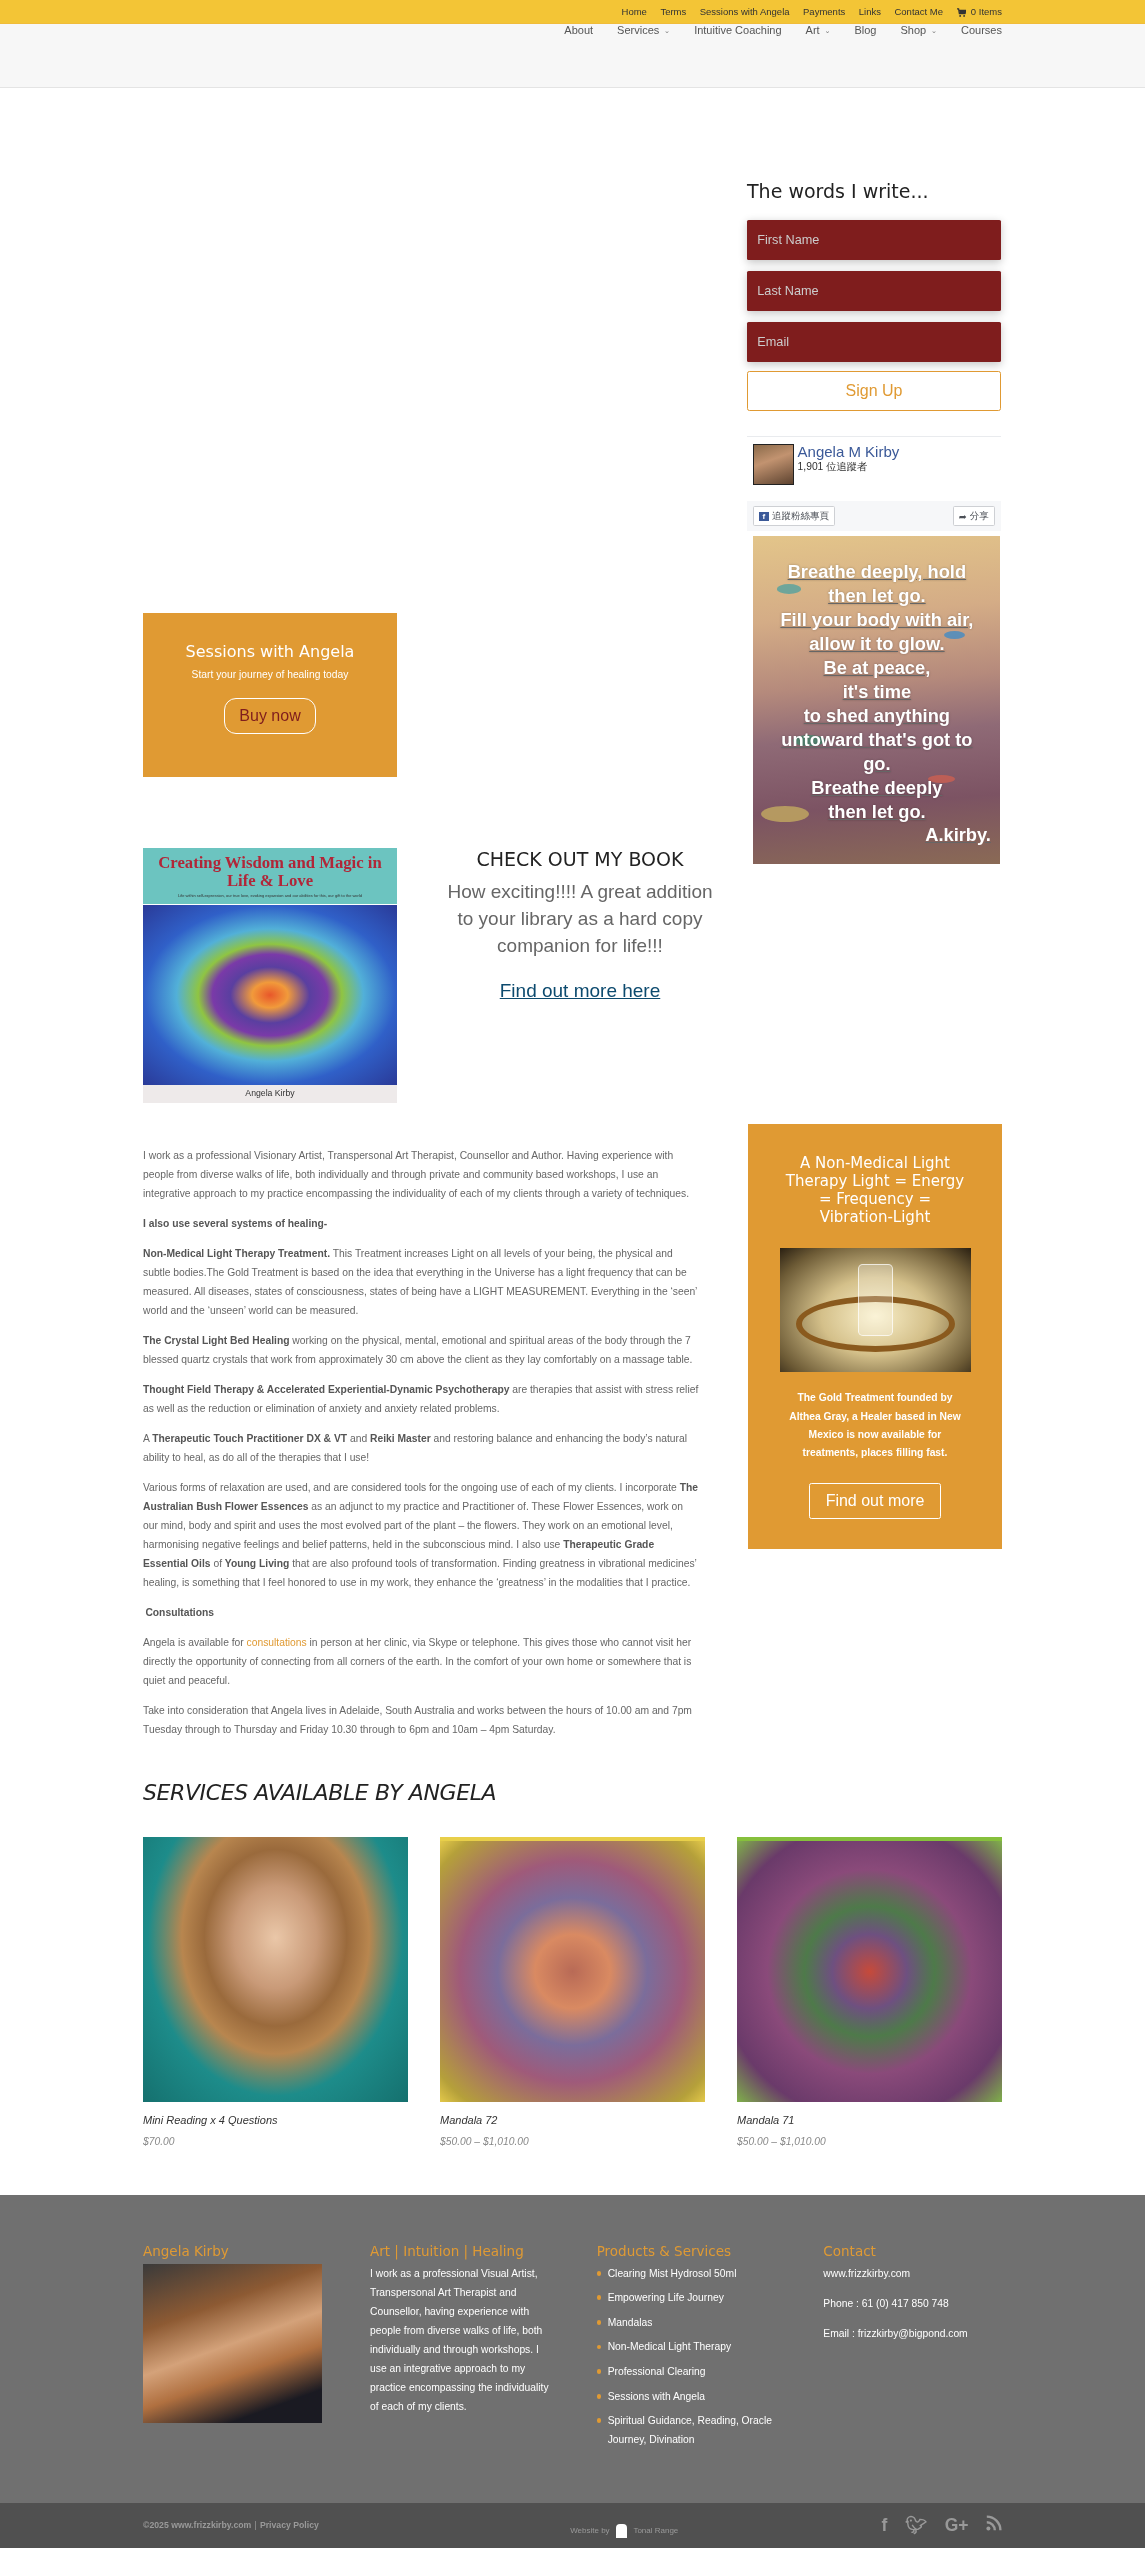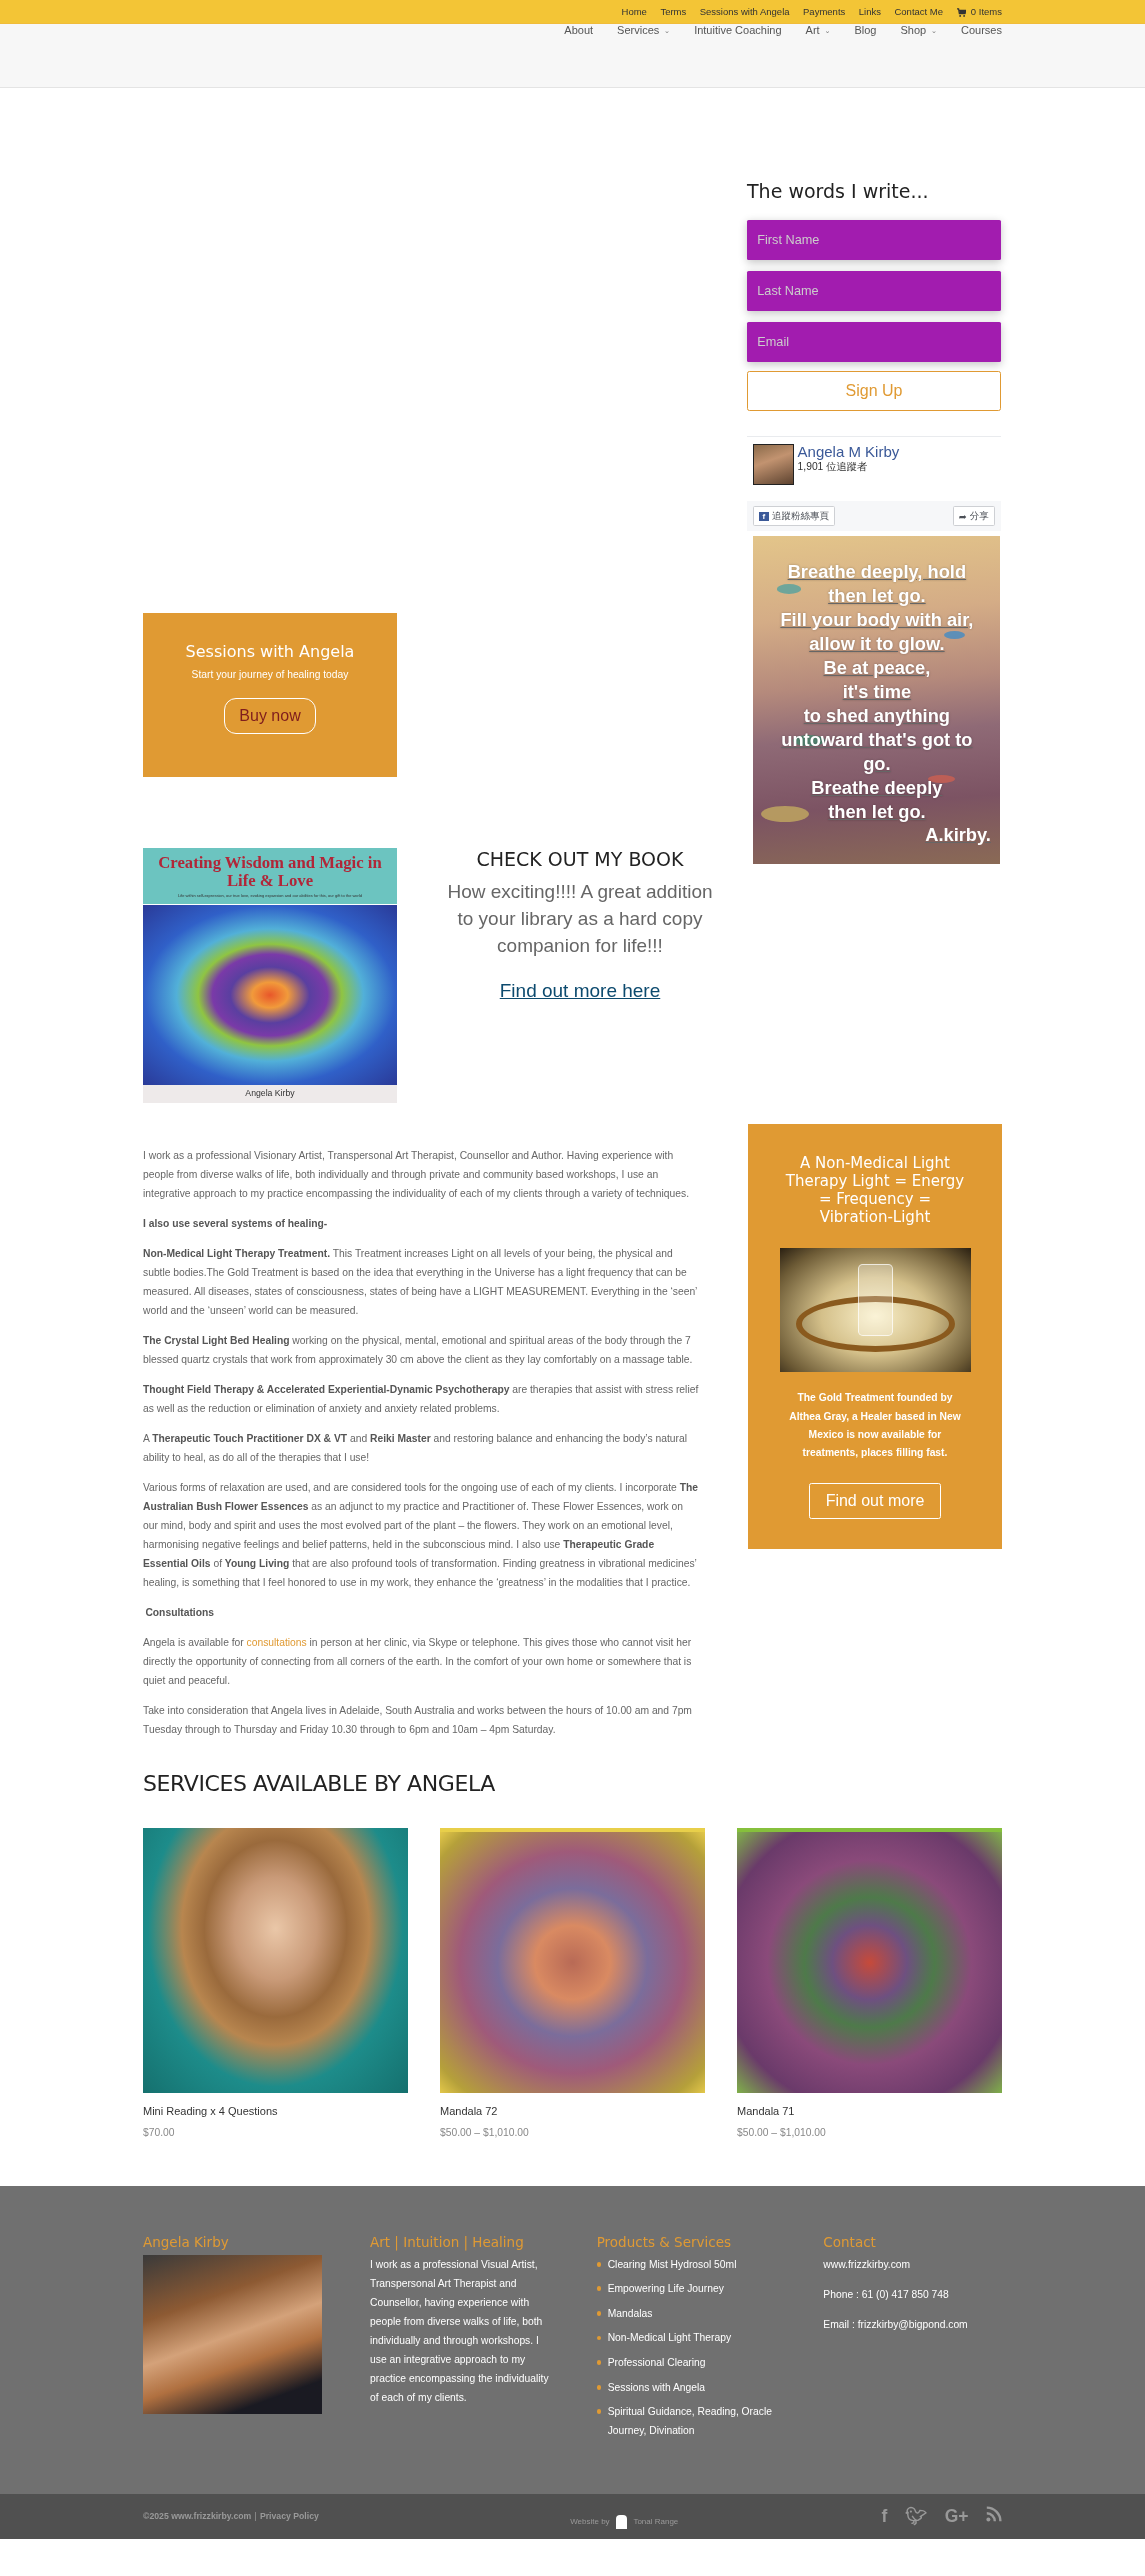--- a/index.html
+++ b/index.html
@@ -18,21 +18,21 @@
   .header .nav-item { font-size: 11px; color: #555; margin-left: 24px; display: flex; align-items: center; gap: 4.8px; }
   .chev { font-size: 7.2px; color: #777; }
 
   
   .container { width: 859px; margin: 0 auto; position: relative; }
   .main-area { position: relative; height: 1034px; }
 
   
   .sidebar { position: absolute; left: 604px; top: 64px; width: 254px; }
   .sidebar h3 { font-family: "DejaVu Sans", sans-serif; font-weight: normal; font-size: 19px; color: #222; margin-bottom: 17.5px; margin-top: 28px; }
-  .field { width: 254px; height: 40px; background: #a21caf; box-shadow: 0 2.4px 8px rgba(0,0,0,0.22); margin-bottom: 11px; display: flex; align-items: center; padding-left: 10.3px; font-size: 12.7px; color: #ccc; border-radius: 1.6px; }
+  .field { width: 254px; height: 40px; background: #7f1d1d; box-shadow: 0 2.4px 8px rgba(0,0,0,0.22); margin-bottom: 11px; display: flex; align-items: center; padding-left: 10.3px; font-size: 12.7px; color: #ccc; border-radius: 1.6px; }
   .signup { width: 254px; height: 40px; border: 1.6px solid #e09a33; border-radius: 2.4px; display: flex; align-items: center; justify-content: center; color: #e09a33; font-size: 16px; background: #fff; margin-top: -1.6px; }
 
   .fb-widget { margin-top: 25.4px; width: 254px; border-top: 0.8px solid #e9ebee; }
   .fb-head { display: flex; padding: 6.4px 6.4px 0; height: 64px; }
   .fb-avatar { width: 41px; height: 41px; border: 0.8px solid #222; background: linear-gradient(160deg,#8a6a4a 0%,#c29370 40%,#5d4330 100%); margin-right: 3.2px; }
   .fb-name { font-size: 15px; color: #3b5998; line-height: 16px; }
   .fb-count { font-size: 10.3px; color: #333; }
   .fb-bar { background: #f6f7f9; height: 30px; display: flex; justify-content: space-between; align-items: center; padding: 0 6.4px; }
   .fb-btn { border: 0.8px solid #ced0d4; background: #fff; font-size: 9.5px; color: #4b4f56; padding: 2.4px 4.8px; border-radius: 1.6px; display: flex; align-items: center; gap: 3.2px; }
   .fb-f { width: 9.5px; height: 9.5px; background: #3b5998; color: #fff; font-size: 8px; font-weight: bold; display: inline-flex; align-items: flex-end; justify-content: center; }
@@ -75,21 +75,21 @@
 
   .gold-card { width: 254px; height: 425px; background: #e09a33; margin-top: 1.6px; text-align: center; color: #fff; padding-top: 30px; }
   .gold-card h4 { font-family: "DejaVu Sans", sans-serif; font-weight: normal; font-size: 15px; line-height: 18.3px; padding: 0 32px; margin-bottom: 21px; }
   .gold-img { width: 191px; height: 124px; margin: 0 auto 17.5px; background: radial-gradient(ellipse at 50% 55%, #f9efc9 0%, #d4c08a 40%, #6c5a35 80%, #2a2012 100%); position: relative; }
   .gold-img .ring { position: absolute; left: 16px; top: 48px; width: 159px; height: 56px; border: 6.4px solid #8a5a1e; border-radius: 50%; }
   .gold-img .bottle { position: absolute; left: 78px; top: 16px; width: 35px; height: 72px; border: 1.6px solid rgba(255,255,255,0.7); border-radius: 4.8px; background: rgba(255,255,255,0.25); }
   .gold-card p { font-size: 10.3px; font-weight: bold; line-height: 18.3px; padding: 0 35px; margin-bottom: 20.7px; }
   .gold-btn { display: inline-block; border: 1.6px solid #fff; border-radius: 2.4px; padding: 8px 16px; font-size: 16px; color: #fff; }
 
   
-  .services { width: 859px; margin: 0 auto; padding-top: 20.7px; }
+  .services { width: 859px; margin: 9px auto; padding-top: 20.7px; font-style: italic; }
   .services h2 { font-family: "DejaVu Sans", sans-serif; font-weight: normal; font-size: 22px; color: #222; margin-bottom: 32px; letter-spacing: -0.4px; }
   .products { display: flex; gap: 32px; }
   .product { width: 265px; }
   .prod-img { width: 265px; height: 265px; margin-bottom: 12.7px; }
   .p1 { background: radial-gradient(ellipse at 50% 38%, #eac7a8 0%, #c99a78 22%, #9a6a3c 38%, #b8864f 50%, #1d8c8a 68%, #15706e 100%); }
   .p2 { background: radial-gradient(ellipse at center, #b86a56 0%, #d98a62 20%, #7b6d9b 40%, #9f5a7a 60%, #b5a03a 90%, #e3c84a 100%); border-top: 4.8px solid #e8cf4a; }
   .p3 { background: radial-gradient(circle at center, #c64a3a 0%, #6e5080 20%, #4e7a4a 35%, #8a4a7a 55%, #6a3a6a 80%, #7fb04a 100%); border-top: 4.8px solid #86c03c; }
   .prod-name { font-size: 11px; color: #333; margin-bottom: 9.5px; }
   .prod-price { font-size: 10.3px; color: #888; }
 

